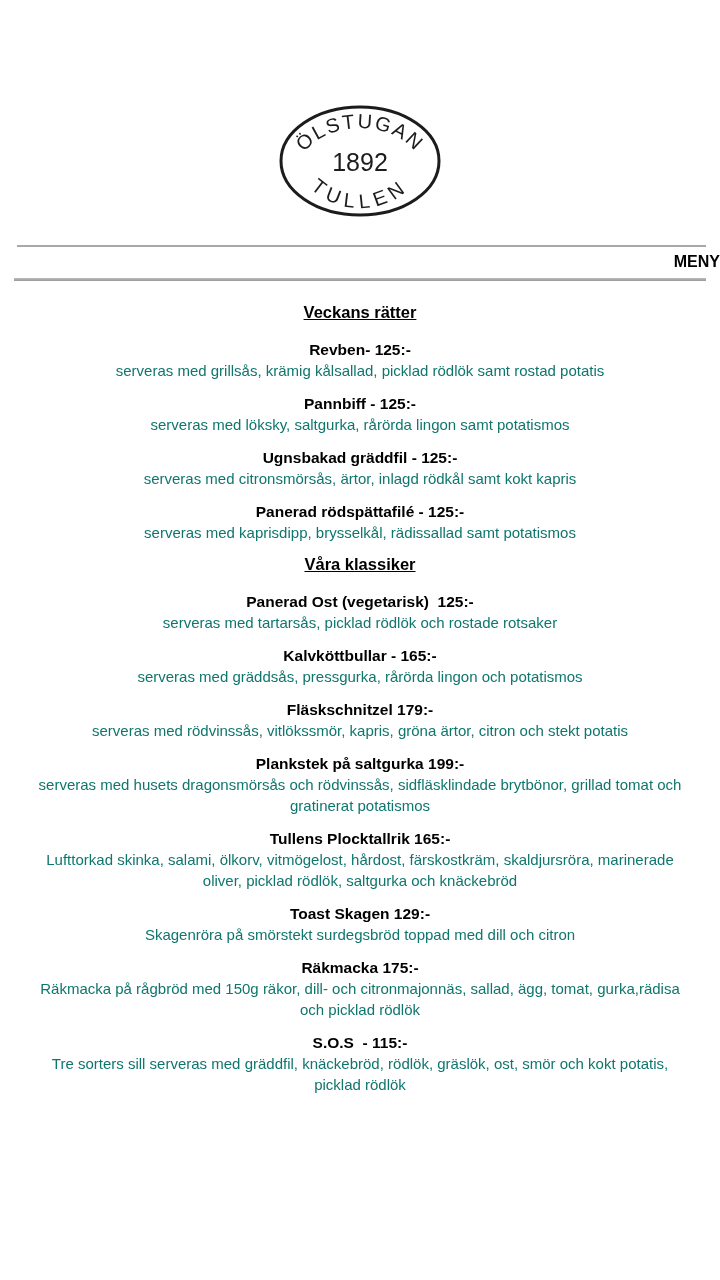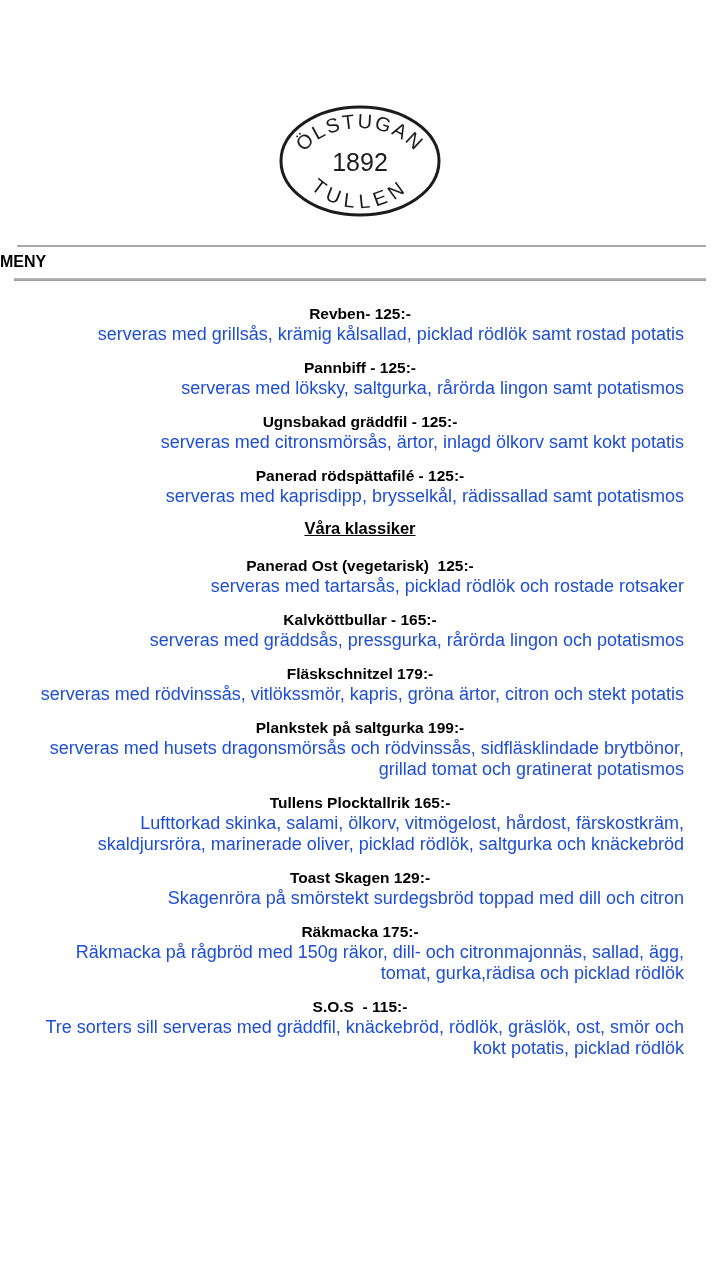--- a/index.html
+++ b/index.html
@@ -32,41 +32,42 @@
     font-family: "Liberation Sans", "DejaVu Sans", sans-serif;
     font-size: 50px; fill: #1c1c1c; text-anchor: middle;
   }
 
   
   .rule { background: #a8a8a8; }
   .rule-1 { height: 2px; margin: 27px 14px 0 17px; }
   .rule-2 { height: 3px; margin: 0 14px 22px 14px;
             background: linear-gradient(#bdbdbd, #989898); }
   .meny-title {
-    text-align: left;
+    text-align: right;
     font-size: 16px; font-weight: bold;
     padding: 6px 0 7px 0;
     color: #000000;
+    margin-left: 42px;
   }
 
   
   .menu { width: 648px; margin: 0 auto; text-align: center; }
   .section-heading {
     font-size: 16.5px; font-weight: bold;
     text-decoration: underline;
     margin: 2px 0 17px 0;
     color: #000000;
   }
   .section-heading.first { margin-top: 0; }
   .item { margin-bottom: 12px; }
   .item-name {
     font-size: 15.5px; font-weight: bold; line-height: 21px;
     white-space: pre-wrap; color: #000000;
   }
-  .item-desc { font-size: 18px; line-height: 21px; color: #1d4ed8; text-align: right; }
+  .item-desc { font-size: 15px; line-height: 21px; color: #0f766e; }
 </style>
 </head>
 <body>
 
 <div class="page">
 
   <svg class="stamp" viewBox="0 0 328 228" aria-hidden="true">
     <defs>
       <path id="arc-top" d="M 32 152 A 132 104 0 0 1 296 152" fill="none"></path>
       <path id="arc-bottom" d="M 32 90 A 132 118 0 0 0 296 90" fill="none"></path>
@@ -80,32 +81,33 @@
       <textPath href="#arc-bottom" startOffset="50%" text-anchor="middle">TULLEN</textPath>
     </text>
   </svg>
 
   <div class="rule rule-1"></div>
   <div class="meny-title">MENY</div>
   <div class="rule rule-2"></div>
 
   <div class="menu">
 
+    <div class="section-heading first">Veckans rätter</div>
 
     <div class="item">
       <div class="item-name">Revben- 125:-</div>
       <div class="item-desc">serveras med grillsås, krämig kålsallad, picklad rödlök samt rostad potatis</div>
     </div>
     <div class="item">
       <div class="item-name">Pannbiff - 125:-</div>
       <div class="item-desc">serveras med löksky, saltgurka, rårörda lingon samt potatismos</div>
     </div>
     <div class="item">
       <div class="item-name">Ugnsbakad gräddfil - 125:-</div>
-      <div class="item-desc">serveras med citronsmörsås, ärtor, inlagd ölkorv samt kokt potatis</div>
+      <div class="item-desc">serveras med citronsmörsås, ärtor, inlagd rödkål samt kokt kapris</div>
     </div>
     <div class="item">
       <div class="item-name">Panerad rödspättafilé - 125:-</div>
       <div class="item-desc">serveras med kaprisdipp, brysselkål, rädissallad samt potatismos</div>
     </div>
 
     <div class="section-heading">Våra klassiker</div>
 
     <div class="item">
       <div class="item-name">Panerad Ost (vegetarisk)  125:-</div>

